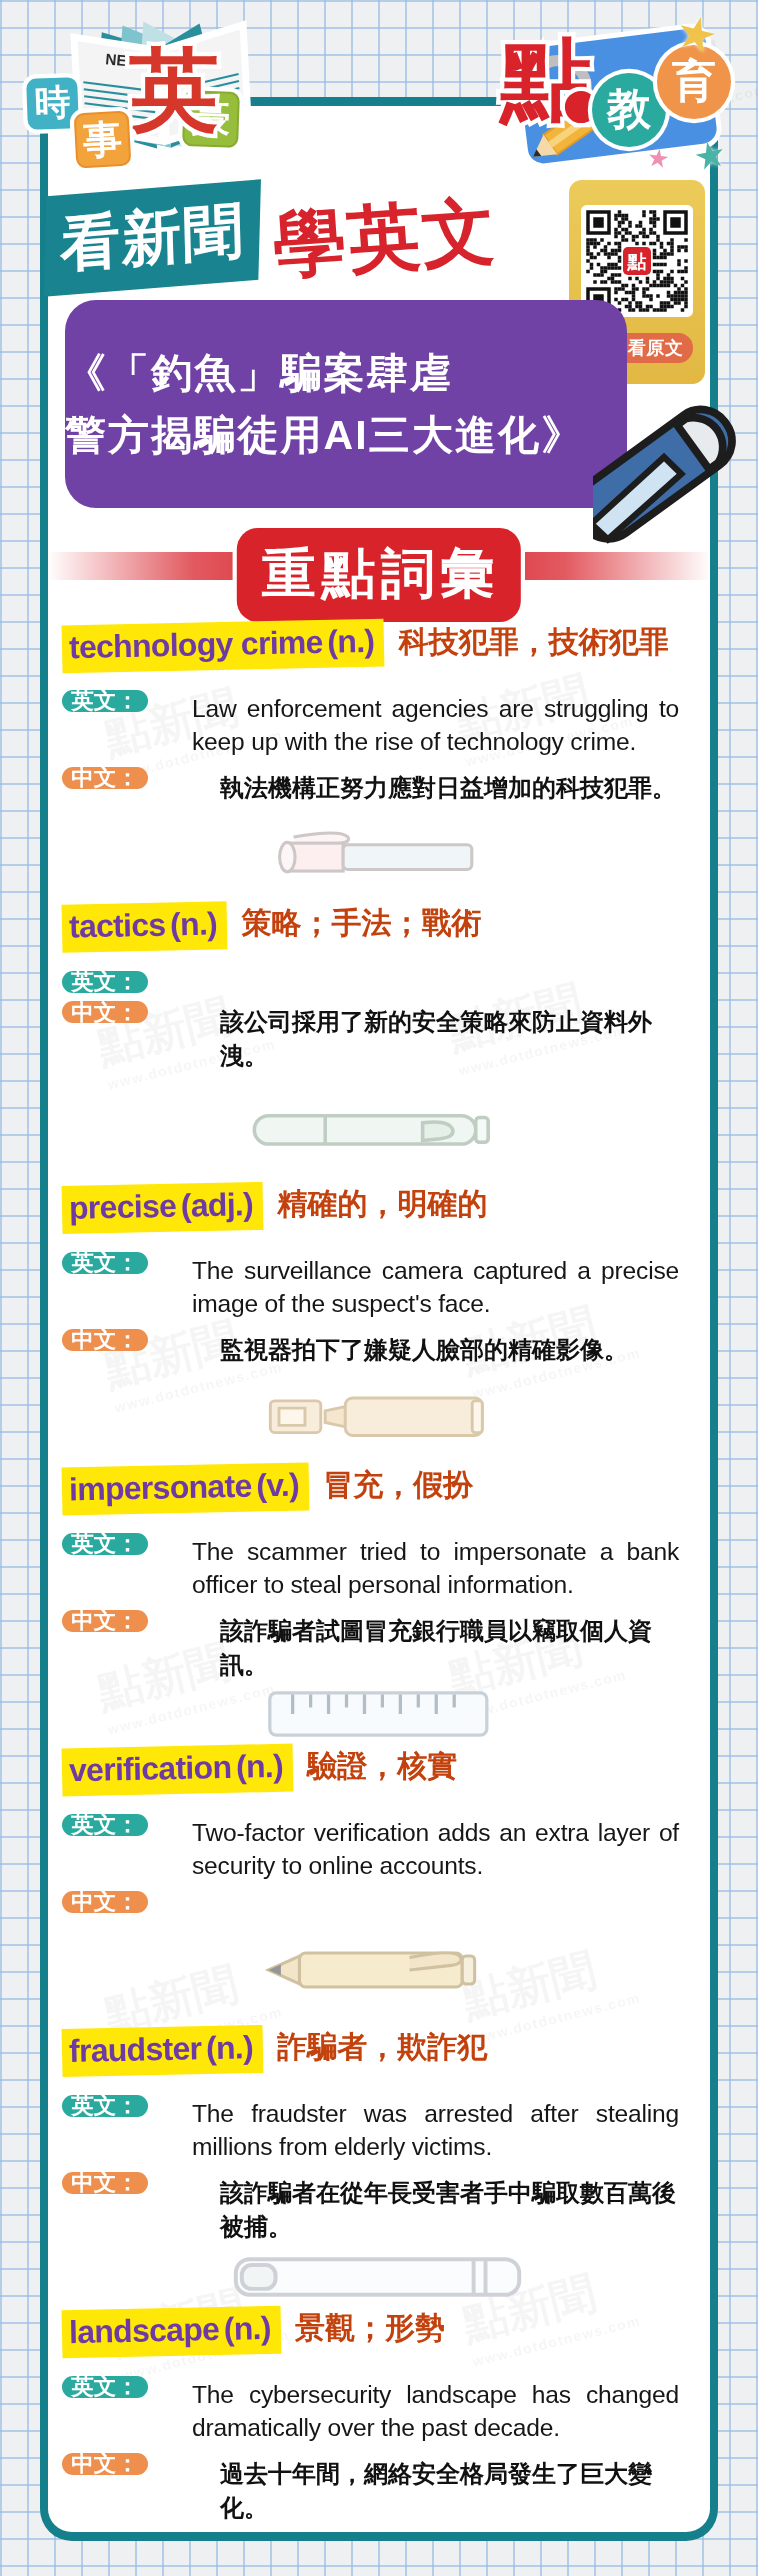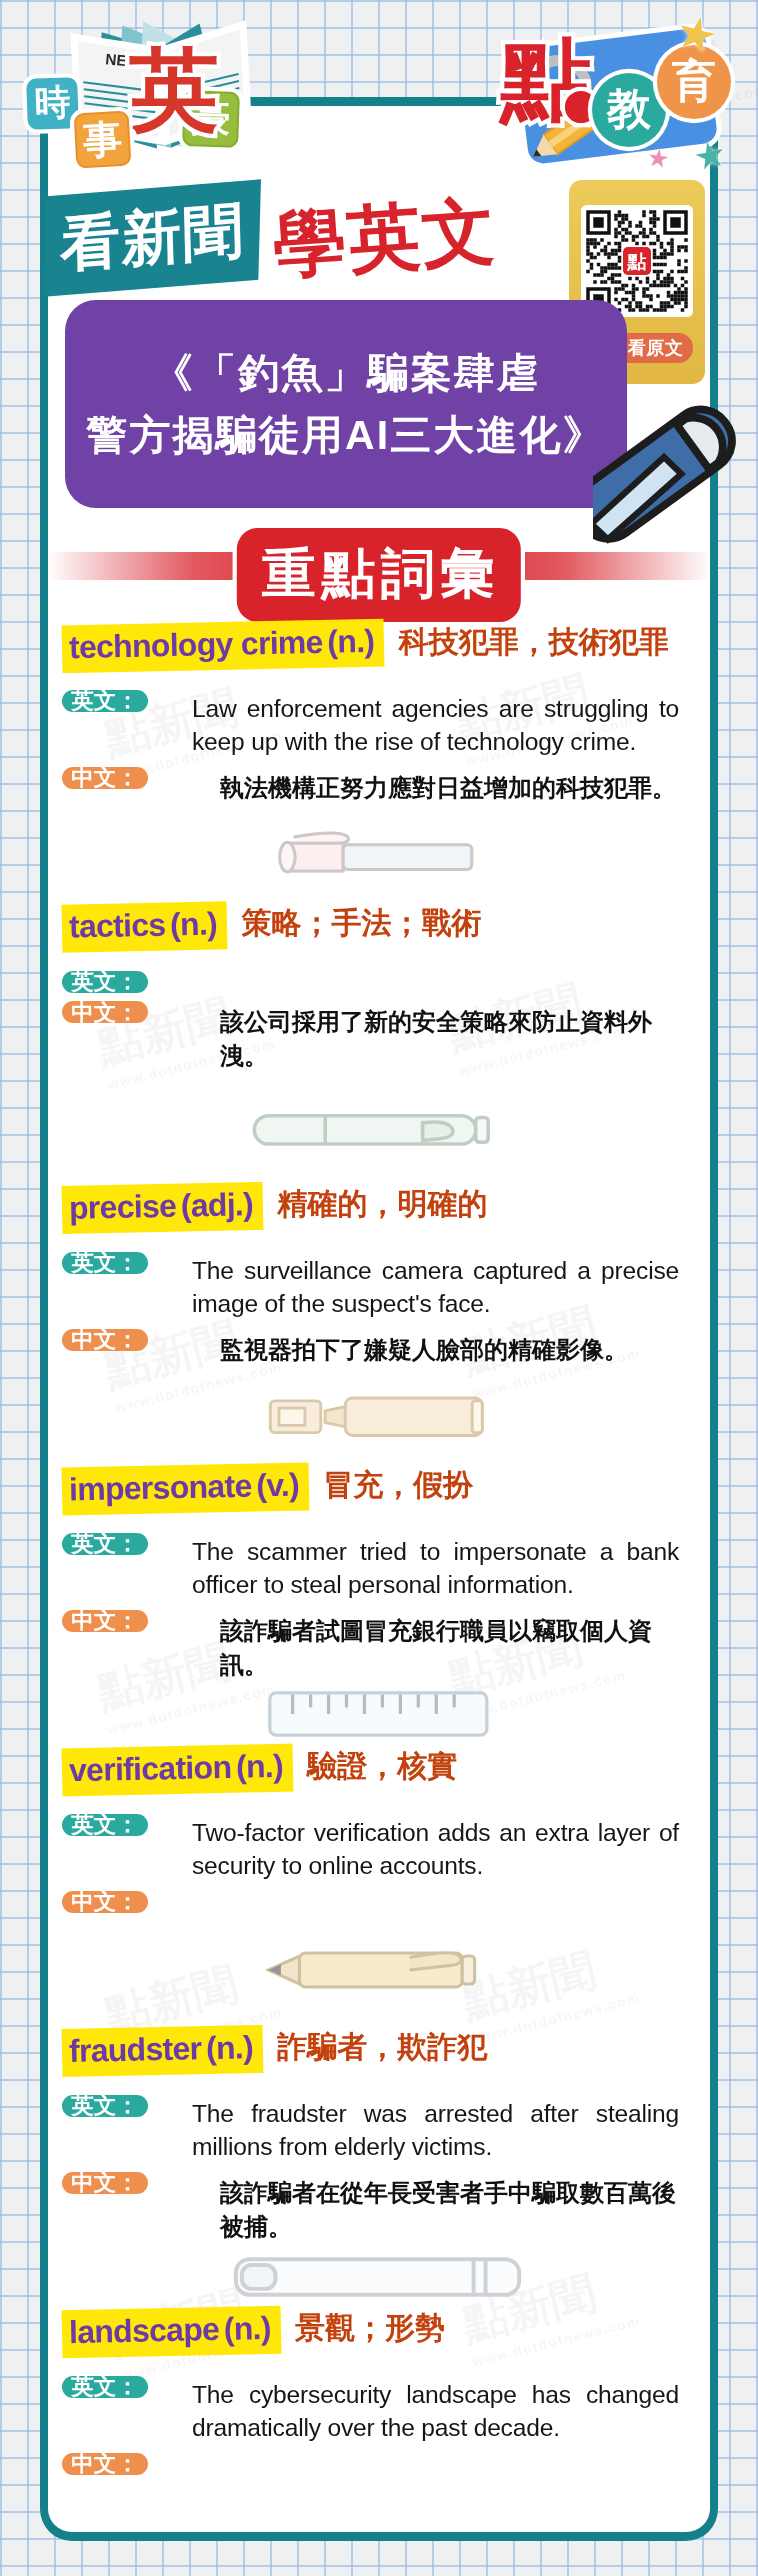--- a/index.html
+++ b/index.html
@@ -86,21 +86,21 @@
   .qr-caption{
     position:absolute; left:12px; top:153px; width:112px; height:29.5px; background:#e06b46;
     border-radius:14.7px; color:#fff; font-size:18px; font-weight:bold;
     display:flex; align-items:center; justify-content:center; letter-spacing:0.7px;
   }
 
   
   .headline-box{
     position:absolute; left:65px; top:300px; width:562px; height:208px; z-index:3;
     background:#7142a5; border-radius:31px;
-    display:flex; flex-direction:column; align-items:center; justify-content:center;
+    display:flex; flex-direction:column; align-items:flex-start; justify-content:center;
     row-gap:7px;
   }
   .headline-box div{ color:#fff; font-size:41px; font-weight:900; letter-spacing:2.1px; white-space:nowrap; }
 
   
   .blue-marker{ position:absolute; left:593px; top:379px; z-index:4; }
 
   
   .ribbon-band{
     position:absolute; left:47px; top:552px; width:664px; height:28px; z-index:2;
@@ -675,17 +675,18 @@
     <h2 class="entry-head">
       <span class="hl"><span class="term">landscape</span> <span class="pos">(n.)</span></span>
       <span class="def">景觀；形勢</span>
     </h2>
     <div class="row">
       <span class="tag tag-en">英文：</span>
       <p class="sen-en">The cybersecurity landscape has changed dramatically over the past decade.</p>
     </div>
     <div class="row">
       <span class="tag tag-zh">中文：</span>
+      <p class="sen-zh">過去十年間，網絡安全格局發生了巨大變化。</p>
     </div>
 
   </section>
 </div>
 
 
 </body></html>

